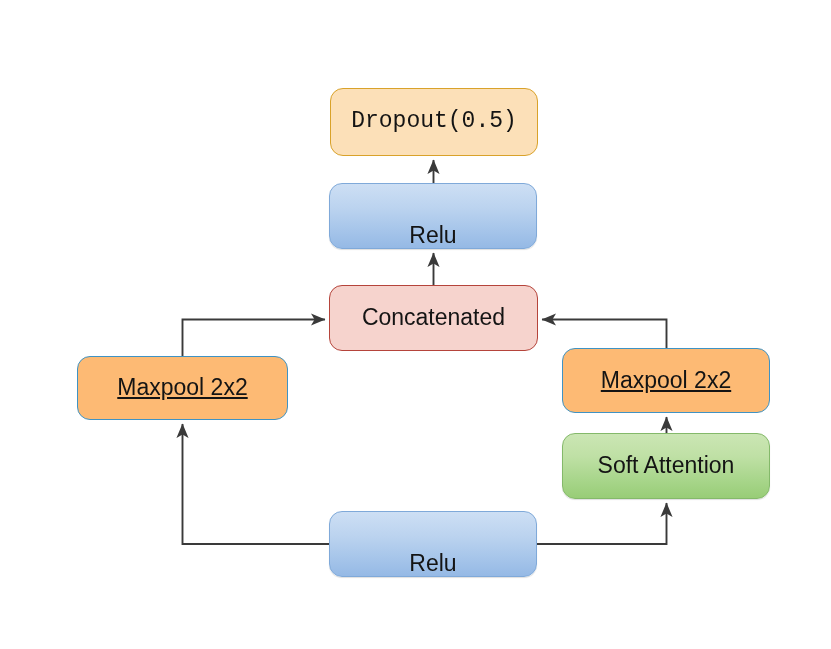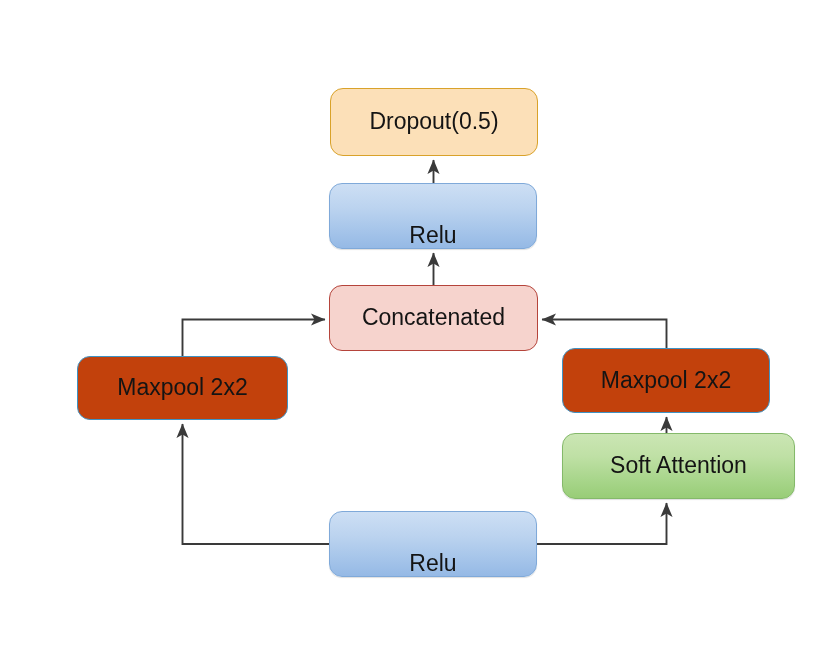--- a/index.html
+++ b/index.html
@@ -50,22 +50,23 @@
     border: 1.3px solid #7fa9d9;
     box-shadow: 0 1px 1px rgba(0,0,0,0.13);
     align-items: flex-end;
   }
   .fill-pink {
     background: #f6d3cd;
     border: 1.6px solid #b5443b;
     justify-content: center;
   }
   .fill-lightblue {
-    background: #c2410c;
+    background: #fdba74;
     border: 1.4px solid #3f93c4;
+    text-decoration: underline;
   }
   .fill-green-grad {
     background: linear-gradient(180deg, #cbe6b4 0%, #bfe0a5 35%, #a9d68c 70%, #98cd77 100%);
     border: 1.3px solid #84b96a;
     box-shadow: 0 1px 1px rgba(0,0,0,0.13);
   }
 </style>
 </head>
 <body>
 
@@ -82,36 +83,36 @@
         <path d="M 433.5 285 L 433.5 253" fill="none" stroke="#3a3a3a" stroke-width="1.9" stroke-linecap="butt" stroke-linejoin="miter" marker-end="url(#arrowhead)"></path>
         <path d="M 182.5 356 L 182.5 319.5 L 325 319.5" fill="none" stroke="#3a3a3a" stroke-width="1.9" stroke-linecap="butt" stroke-linejoin="miter" marker-end="url(#arrowhead)"></path>
         <path d="M 666.5 348 L 666.5 319.5 L 542 319.5" fill="none" stroke="#3a3a3a" stroke-width="1.9" stroke-linecap="butt" stroke-linejoin="miter" marker-end="url(#arrowhead)"></path>
         <path d="M 666.5 433 L 666.5 417" fill="none" stroke="#3a3a3a" stroke-width="1.9" stroke-linecap="butt" stroke-linejoin="miter" marker-end="url(#arrowhead)"></path>
         <path d="M 329 544 L 182.5 544 L 182.5 424" fill="none" stroke="#3a3a3a" stroke-width="1.9" stroke-linecap="butt" stroke-linejoin="miter" marker-end="url(#arrowhead)"></path>
         <path d="M 537 544 L 666.5 544 L 666.5 503" fill="none" stroke="#3a3a3a" stroke-width="1.9" stroke-linecap="butt" stroke-linejoin="miter" marker-end="url(#arrowhead)"></path>
       </g>
   </svg>
 
   <div id="node-layer">
-      <div class="node fill-orange" style="left: 330px; top: 88px; width: 208px; height: 68px; font-size: 23px;">
+      <div class="node fill-orange" style="left: 330px; top: 88px; width: 208px; height: 68px; font-size: 23px; font-family: Liberation Mono, monospace;">
         <span class="node-label">Dropout(0.5)</span>
       </div>
       <div class="node fill-blue-grad" style="left: 329px; top: 183px; width: 208px; height: 66px; font-size: 23px;">
         <span class="node-label">Relu</span>
       </div>
       <div class="node fill-pink" style="left: 329px; top: 285px; width: 209px; height: 66px; font-size: 23px;">
         <span class="node-label">Concatenated</span>
       </div>
       <div class="node fill-lightblue" style="left: 77px; top: 356px; width: 211px; height: 64px; font-size: 23px;">
         <span class="node-label">Maxpool 2x2</span>
       </div>
       <div class="node fill-lightblue" style="left: 562px; top: 348px; width: 208px; height: 65px; font-size: 23px;">
         <span class="node-label">Maxpool 2x2</span>
       </div>
-      <div class="node fill-green-grad" style="left: 562px; top: 433px; width: 233px; height: 66px; font-size: 23px;">
+      <div class="node fill-green-grad" style="left: 562px; top: 433px; width: 208px; height: 66px; font-size: 23px;">
         <span class="node-label">Soft Attention</span>
       </div>
       <div class="node fill-blue-grad" style="left: 329px; top: 511px; width: 208px; height: 66px; font-size: 23px;">
         <span class="node-label">Relu</span>
       </div>
     </div>
 
 </div>
 
 </body></html>

